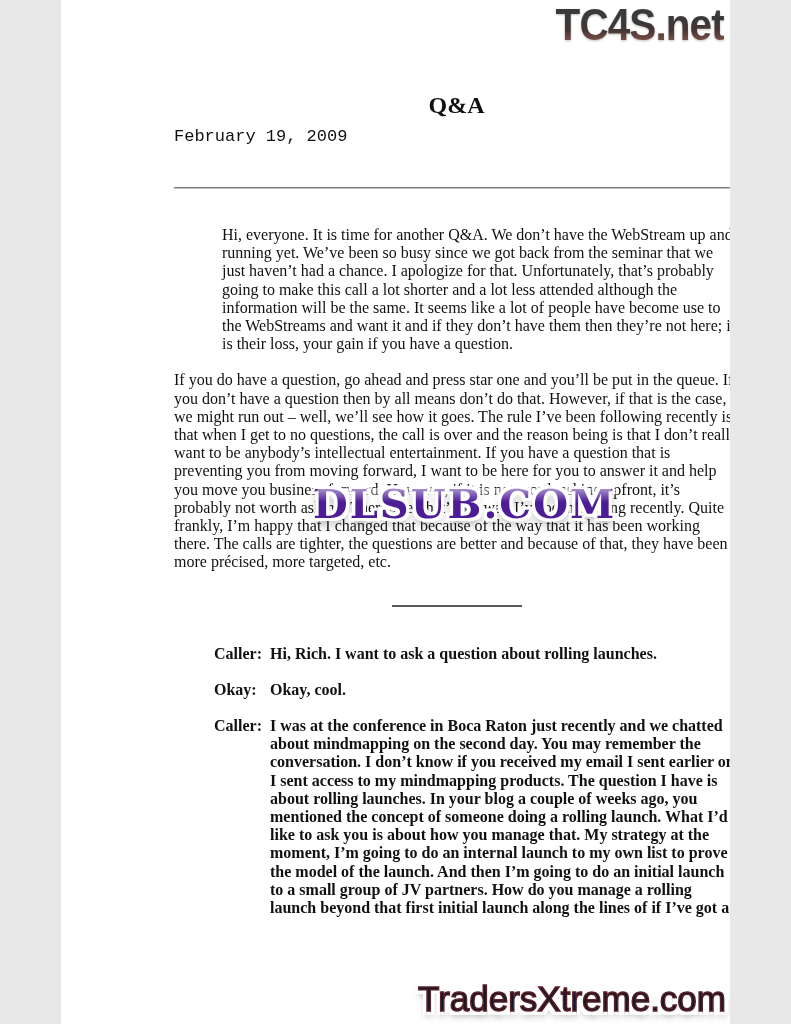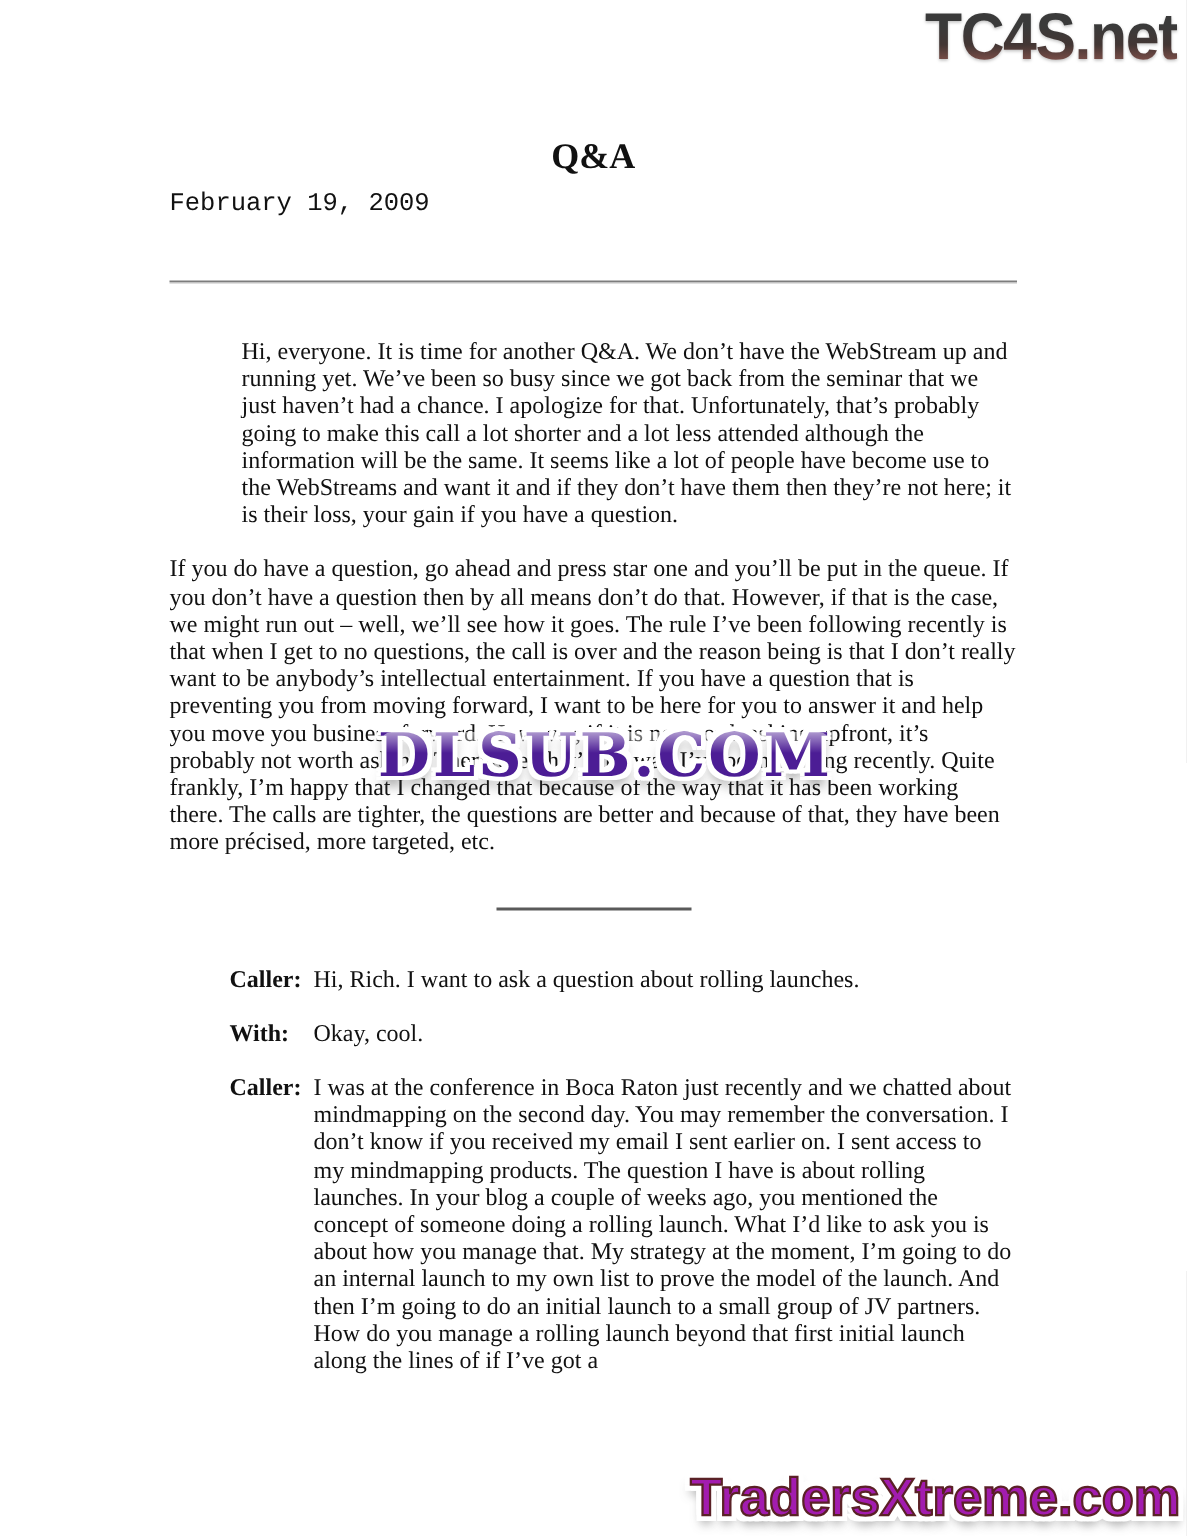--- a/index.html
+++ b/index.html
@@ -1,18 +1,18 @@
 <!DOCTYPE html>
 <html><head>
 <meta charset="utf-8">
 <style>
   html,body{margin:0;padding:0;background:#e8e8e8;}
   .page{
     position:relative;
-    width:791px;height:1024px;
+    width:669px;height:1024px;
     background:#ffffff;
     margin:0 auto;
     overflow:hidden;
     font-family:"Liberation Serif", serif;
     color:#111;
   }
 
   
   .logo-tc4s{
     position:absolute; top:0px; right:6px;
@@ -42,21 +42,21 @@
   .p2{margin-top:18px;}
   .p3{margin-top:18px;}
   .divider{
     display:block; width:130px; margin:33px auto 0 auto;
     border-bottom:2px solid #5a5a5a; height:0;
   }
 
   
   .dialogue{margin-top:38px; display:grid; grid-template-columns:96px 469px; row-gap:18px;}
   .speaker{font-weight:bold;margin-left:40px;}
-  .utterance{margin:0;}
+  .utterance{margin:0;font-weight:bold;}
 
   
   .wm-dlsub{
     position:absolute; left:252px; top:484px;
     font-family:"DejaVu Serif", serif; font-weight:bold;
     font-size:40px; letter-spacing:2px; line-height:1;
     color:#4c1d95;
     text-shadow:
       -3px -3px 0 #fff, 3px -3px 0 #fff, -3px 3px 0 #fff, 3px 3px 0 #fff,
       -3px 0 0 #fff, 3px 0 0 #fff, 0 -3px 0 #fff, 0 3px 0 #fff,
@@ -65,23 +65,23 @@
   }
   .wm-dlsub .gloss{
     position:absolute; left:2px; right:2px; top:4px; height:14px;
     background:linear-gradient(to bottom, rgba(255,255,255,.55), rgba(255,255,255,0));
     border-radius:8px; pointer-events:none;
   }
 
   
   .wm-traders{
     position:absolute; right:4px; bottom:8px;
-    font-family:"Liberation Sans", sans-serif; font-weight:bold;
+    font-family:"Liberation Sans", sans-serif; font-weight:normal;
     font-size:35px; letter-spacing:0px; line-height:1;
-    color:#a21caf;
+    color:#0f172a;
     -webkit-text-stroke:1.5px #5a2126;
     text-shadow:
       -4px -4px 0 #fff, 4px -4px 0 #fff, -4px 4px 0 #fff, 4px 4px 0 #fff,
       -4px 0 0 #fff, 4px 0 0 #fff, 0 -4px 0 #fff, 0 4px 0 #fff,
       0 5px 7px rgba(80,80,80,.8);
   }
 </style>
 </head>
 <body>
 
@@ -101,21 +101,21 @@
 
     <p class="para p2">If you do have a question, go ahead and press star one and you’ll be put in the queue. If you don’t have a question then by all means don’t do that. However, if that is the case, we might run out – well, we’ll see how it goes. The rule I’ve been following recently is that when I get to no questions, the call is over and the reason being is that I don’t really want to be anybody’s intellectual entertainment. If you have a question that is preventing you from moving forward, I want to be here for you to answer it and help you move you business forward. However, if it is not worth asking upfront, it’s probably not worth asking. Therefore, that’s the way I’ve been playing recently. Quite frankly, I’m happy that I changed that because of the way that it has been working there. The calls are tighter, the questions are better and because of that, they have been more précised, more targeted, etc.</p>
 
 
     <span class="divider"></span>
 
     <div class="dialogue">
       <div class="speaker">Caller:</div>
       <p class="utterance">Hi, Rich. I want to ask a question about rolling launches.</p>
 
-      <div class="speaker">With:</div>
+      <div class="speaker">Okay:</div>
       <p class="utterance">Okay, cool.</p>
 
       <div class="speaker">Caller:</div>
       <p class="utterance">I was at the conference in Boca Raton just recently and we chatted about mindmapping on the second day. You may remember the conversation. I don’t know if you received my email I sent earlier on. I sent access to my mindmapping products. The question I have is about rolling launches. In your blog a couple of weeks ago, you mentioned the concept of someone doing a rolling launch. What I’d like to ask you is about how you manage that. My strategy at the moment, I’m going to do an internal launch to my own list to prove the model of the launch. And then I’m going to do an initial launch to a small group of JV partners. How do you manage a rolling launch beyond that first initial launch along the lines of if I’ve got a</p>
     </div>
 
   </div>
 
   <div class="wm-dlsub">
     <span>DLSUB.COM</span>

